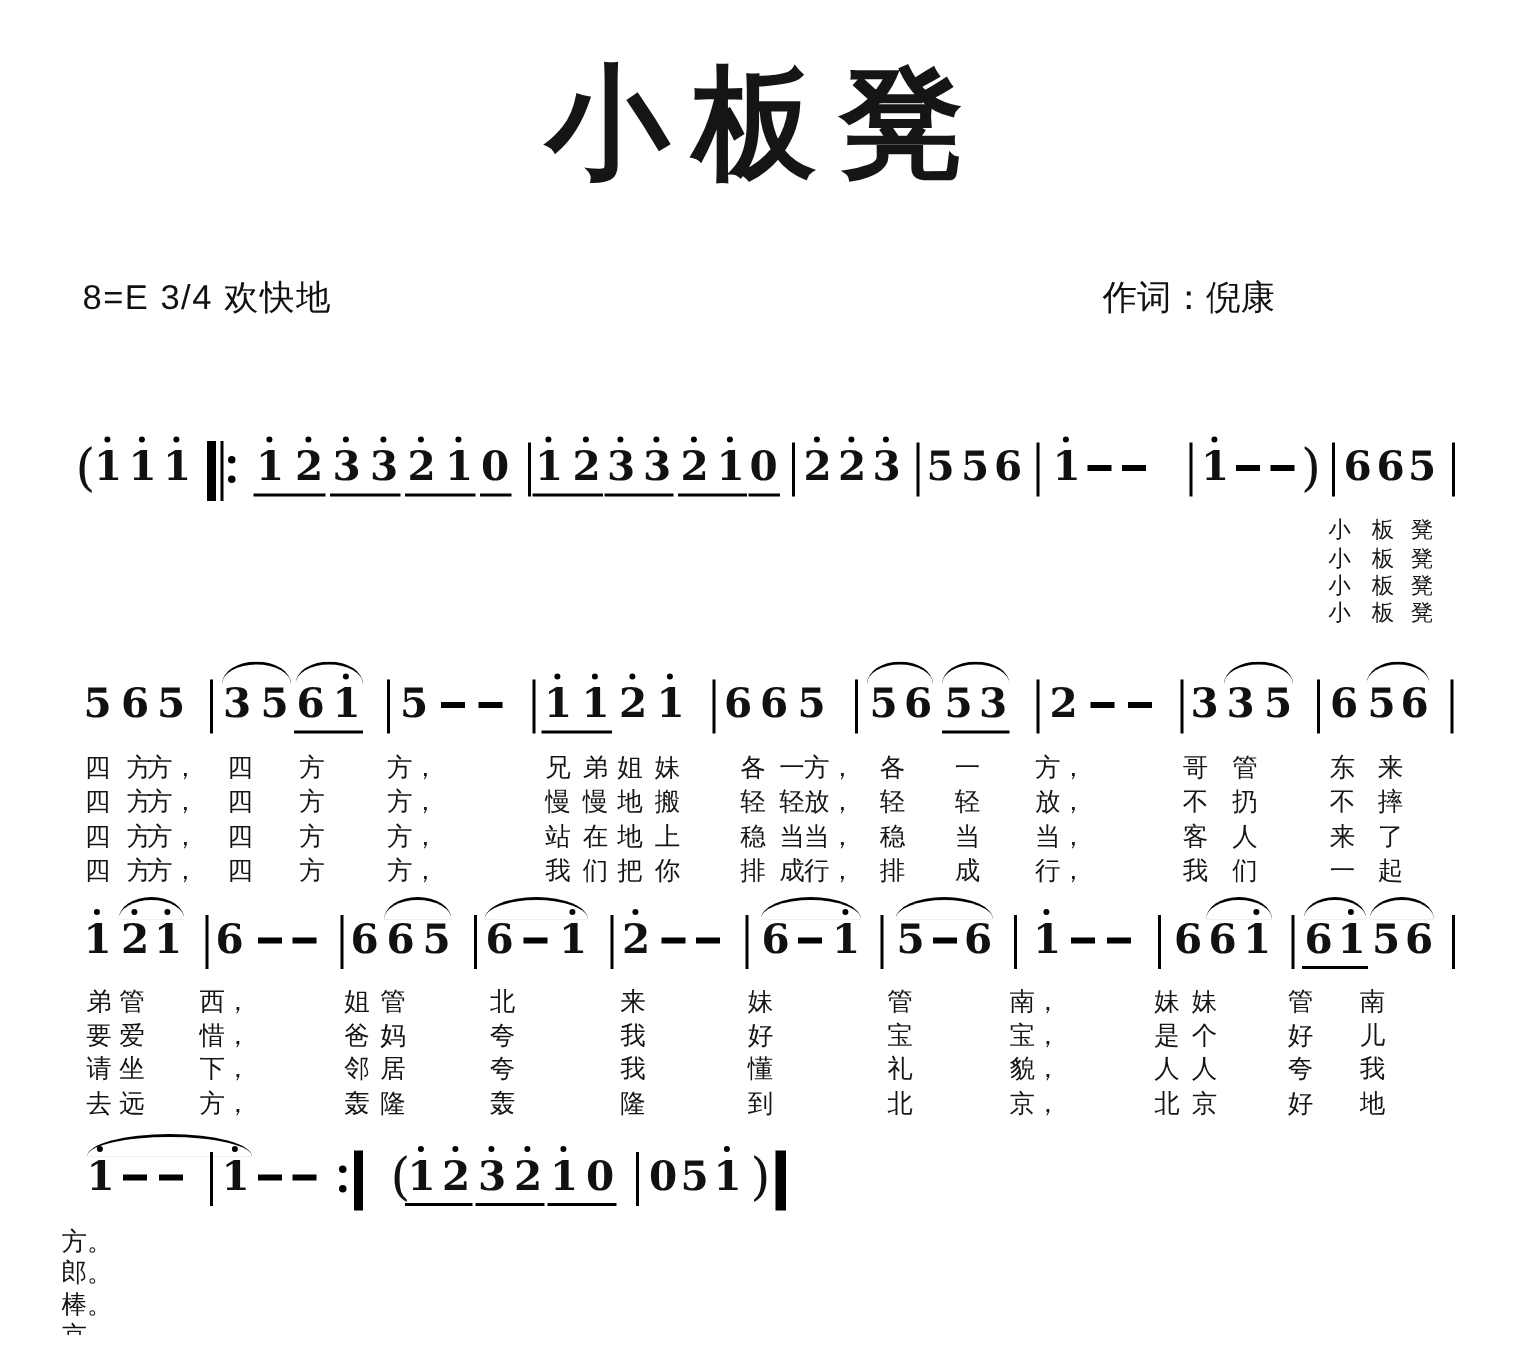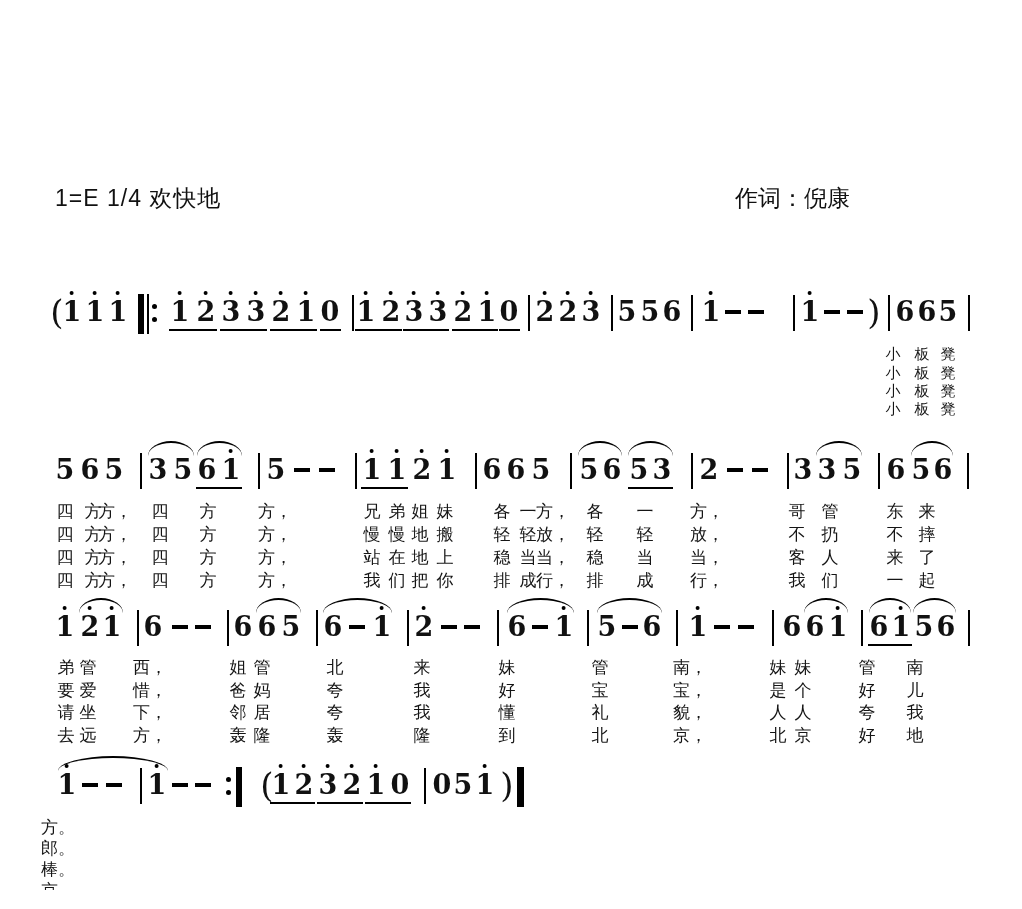--- a/index.html
+++ b/index.html
@@ -51,21 +51,22 @@
   .lyric{
     position:absolute;transform:translateX(-50%);white-space:nowrap;
     font-family:"Liberation Sans",sans-serif;line-height:1.15;z-index:1;color:#151515;
   }
   .crop-cover{position:absolute;left:0;top:890px;width:1022px;height:19px;background:#fff;z-index:2;}
 </style>
 </head>
 <body>
 
 <div id="sheet">
-  <div class="keyline">1=E 1/4 欢快地</div>
+  <div class="page-title">小板凳</div>
+  <div class="keyline">8=E 3/4 欢快地</div>
   <div class="credit1">作词：倪康</div>
   <div class="crop-cover"></div>
 <div class="mline" style="top: 297px;">
       <span class="paren" style="left: 57px;">(</span>
       <span class="note hi" style="left: 72px;">1</span>
       <span class="note hi" style="left: 95px;">1</span>
       <span class="note hi" style="left: 118px;">1</span>
       <span class="rptb" style="left: 138px;">
         <i class="tk"></i>
         <i class="tn"></i>

